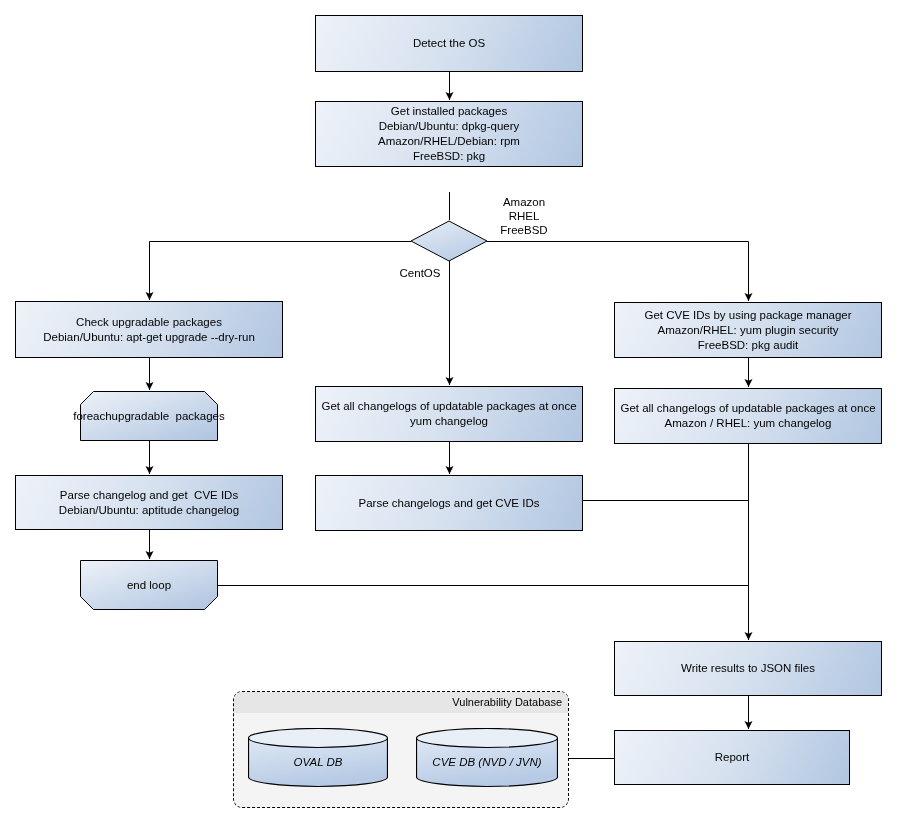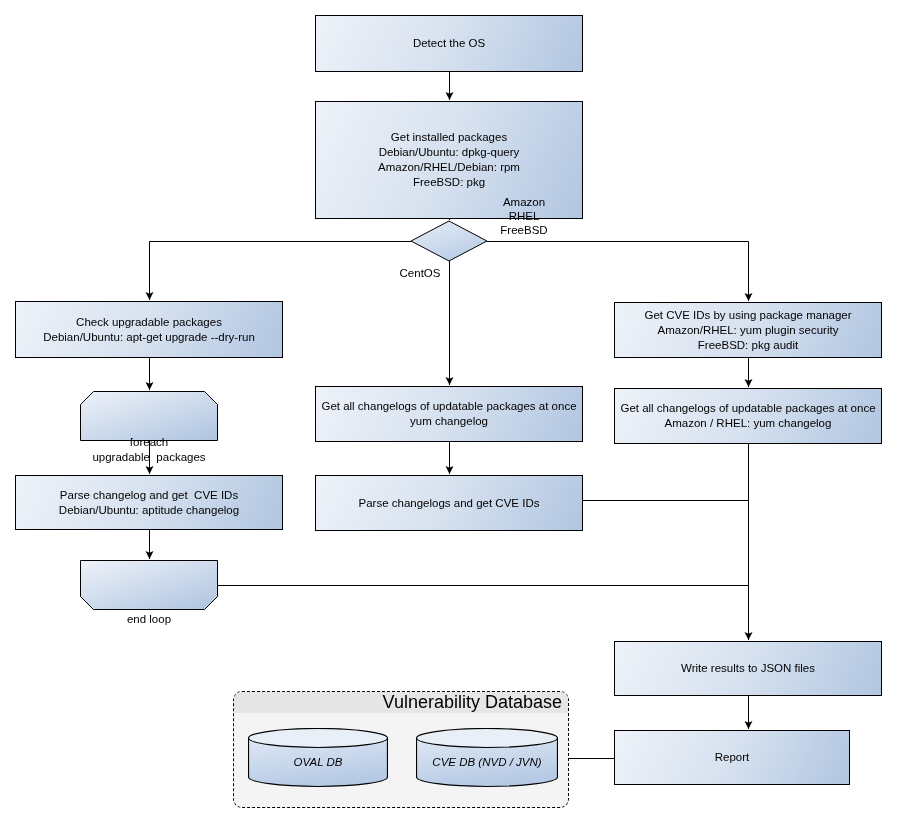--- a/index.html
+++ b/index.html
@@ -13,34 +13,34 @@
     position:absolute;box-sizing:border-box;border:1px solid #000;
     background:linear-gradient(115deg,#eef2f9 0%,#d6e1ef 50%,#b1c6e1 100%);
     display:flex;flex-direction:column;align-items:center;justify-content:center;
     text-align:center;font-size:11.5px;line-height:15px;
   }
   .line{white-space:pre;}
   .shape-node{position:absolute;}
   .shape-node svg{position:absolute;left:0;top:0;}
   .shape-text{
     position:absolute;left:0;top:0;width:100%;height:100%;
-    display:flex;flex-direction:column;align-items:center;justify-content:center;
-    text-align:center;font-size:11.5px;line-height:15px;margin-top:34px;
+    display:flex;flex-direction:row;align-items:center;justify-content:center;
+    text-align:center;font-size:11.5px;line-height:15px;
   }
   .blabel{
     position:absolute;text-align:center;font-size:11.5px;line-height:14px;
   }
   .dbpanel{
     position:absolute;box-sizing:border-box;left:233px;top:691px;width:336px;height:117px;
     background:#f4f4f4;border:1.6px dashed #000;border-radius:9px;
   }
   .dbheader{
     position:absolute;left:0;top:0;right:0;height:21px;background:#e6e6e6;
     border-radius:8px 8px 0 0;text-align:right;line-height:21px;
-    font-size:18px;padding-right:6px;box-sizing:border-box;
+    font-size:11px;padding-right:6px;box-sizing:border-box;
   }
   .cylinder{position:absolute;width:142px;height:60px;font-style:italic;}
   .cyl-text{
     position:absolute;left:0;top:12px;width:100%;height:44px;
     display:flex;align-items:center;justify-content:center;
     font-size:11.5px;white-space:pre;
   }
 </style>
 </head>
 <body>
@@ -69,21 +69,21 @@
       <path d="M748.5 444 V640" marker-end="url(#arrow)"></path>
       <path d="M748.5 696 V729" marker-end="url(#arrow)"></path>
       <path d="M569 758.5 H614"></path>
     </g>
   </svg>
 
   <div class="box" style="left:315px;top:15px;width:268px;height:57px">
     <div class="line">Detect the OS</div>
   </div>
 
-  <div class="box" style="left:315px;top:101px;width:268px;height:118px">
+  <div class="box" style="left:315px;top:101px;width:268px;height:66px">
     <div class="line">Get installed packages</div>
     <div class="line">Debian/Ubuntu: dpkg-query</div>
     <div class="line">Amazon/RHEL/Debian: rpm</div>
     <div class="line">FreeBSD: pkg</div>
   </div>
 
   <div class="box" style="left:15px;top:301px;width:268px;height:57px">
     <div class="line">Check upgradable packages</div>
     <div class="line">Debian/Ubuntu: apt-get upgrade --dry-run</div>
   </div>

